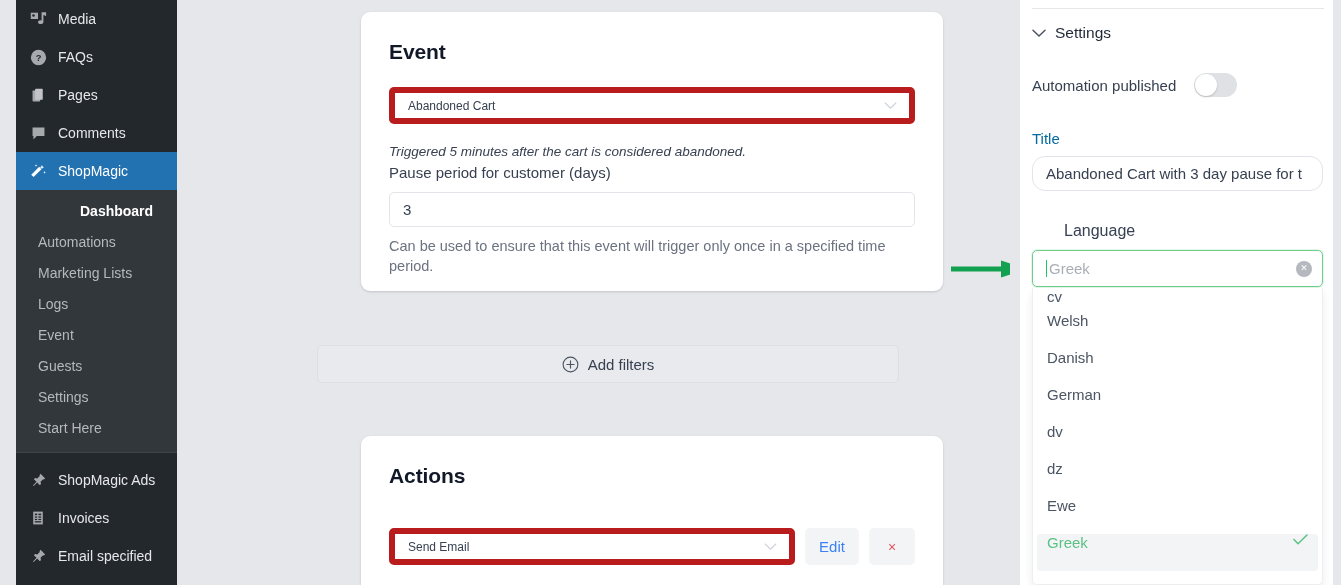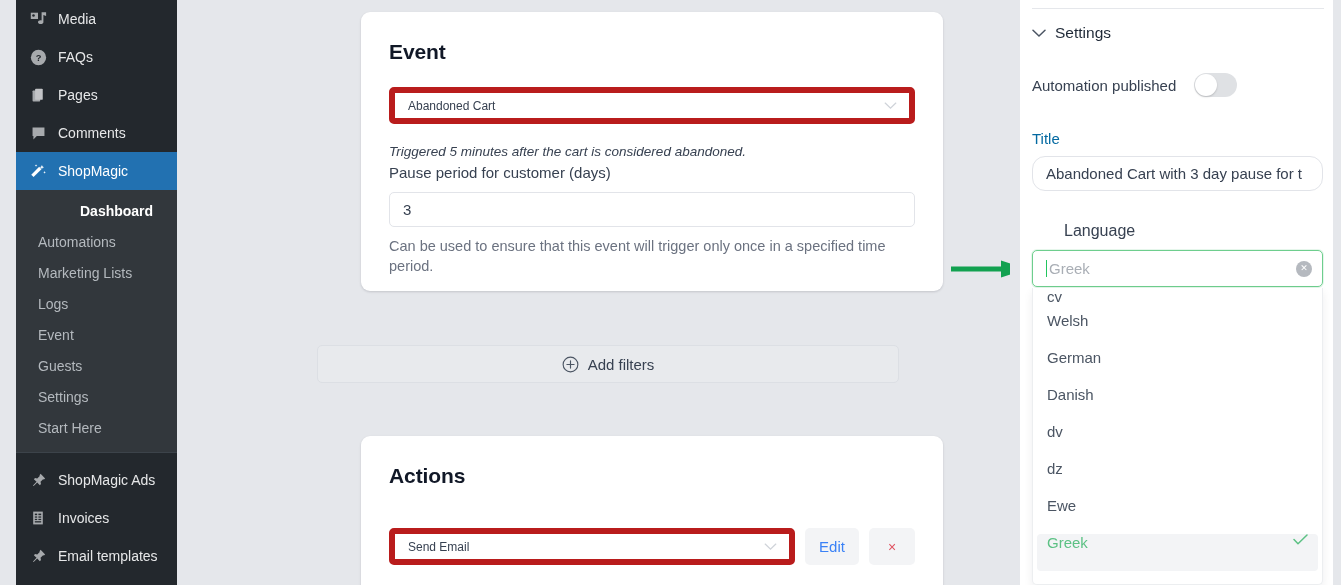--- a/index.html
+++ b/index.html
@@ -414,21 +414,21 @@
       </span>
       <span>Invoices</span>
     </div>
 
     <div class="wp-menu-item">
       <span class="ico">
         <svg width="17" height="17" viewBox="0 0 20 20" fill="#a7aaad">
           <path d="M12.5 2.2l5.3 5.3-1.4 1.4-1-.3-3 3 .5 2.6-1.3 1.3-3.1-3.1-4.2 4.2-.8-.8 4.2-4.2L4.6 8.5l1.3-1.3 2.6.5 3-3-.3-1z"></path>
         </svg>
       </span>
-      <span>Email templates</span>
+      <span>Email specified</span>
     </div>
   </nav>
 
   <main class="main">
 
     <section class="card" id="event-card">
       <div class="card-title">Event</div>
 
       <div class="select-box" style="position:absolute; left:28px; top:75px; width:526px;">
         <span>Abandoned Cart</span>
@@ -508,24 +508,24 @@
     </div>
 
     <div class="rp-dropdown">
       <div class="dd-item partial">
         <span>cv</span>
       </div>
       <div class="dd-item">
         <span>Welsh</span>
       </div>
       <div class="dd-item">
+        <span>Danish</span>
+      </div>
+      <div class="dd-item">
         <span>German</span>
-      </div>
-      <div class="dd-item">
-        <span>Danish</span>
       </div>
       <div class="dd-item">
         <span>dv</span>
       </div>
       <div class="dd-item">
         <span>dz</span>
       </div>
       <div class="dd-item">
         <span>Ewe</span>
       </div>

